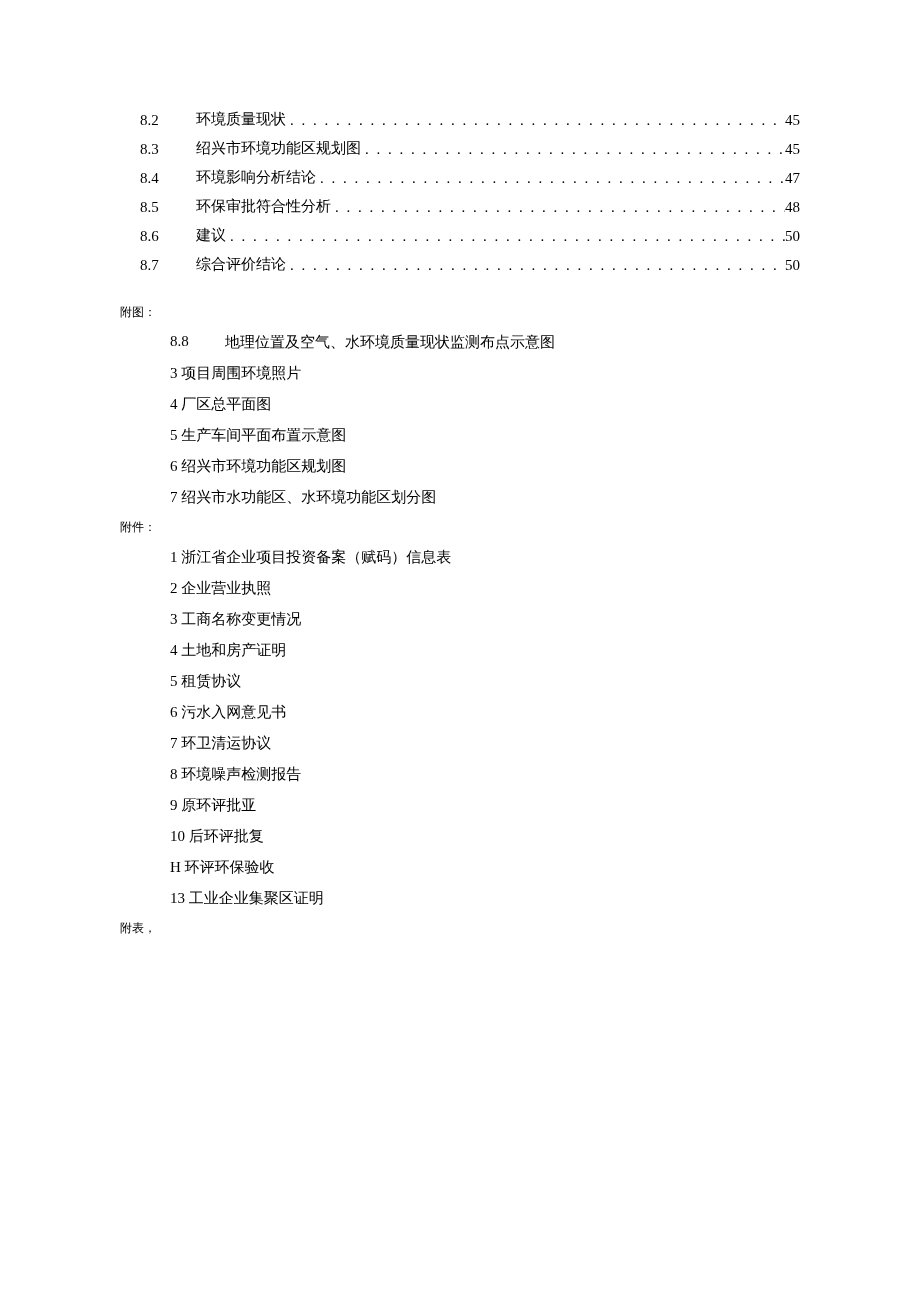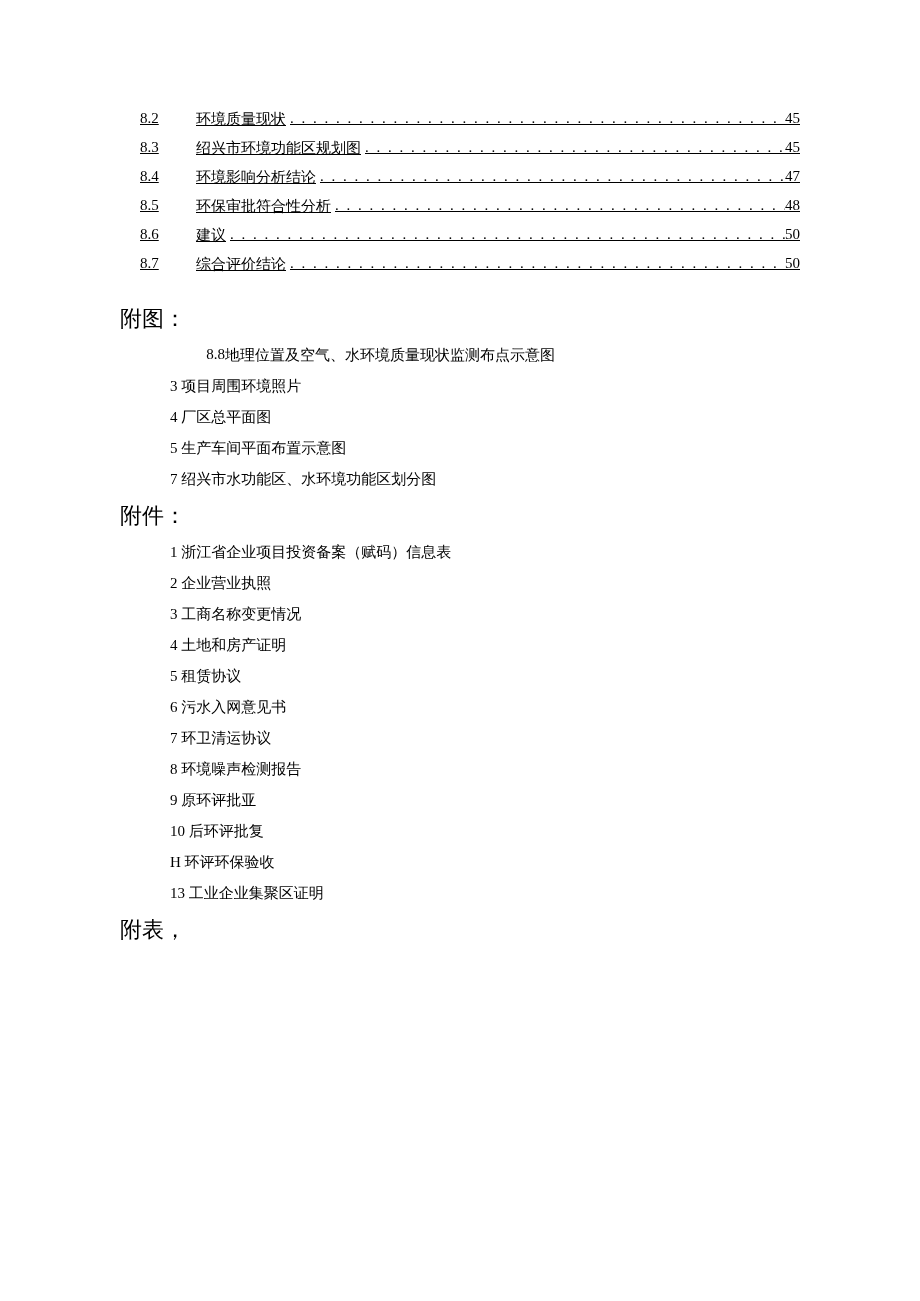--- a/index.html
+++ b/index.html
@@ -11,24 +11,23 @@
     color: #000;
     width: 920px;
     height: 1301px;
     box-sizing: border-box;
   }
   .page {
     padding: 110px 120px 0 120px;
   }
   .toc-row {
     display: flex;
-    align-items: flex-start;
+    align-items: flex-end;
     margin-bottom: 10px;
     padding-left: 20px;
-    text-decoration: underline;
   }
   .toc-num {
     width: 40px;
     flex: none;
   }
   .toc-title {
     flex: none;
     margin-left: 16px;
   }
   .toc-dots {
@@ -36,33 +35,32 @@
     overflow: hidden;
     white-space: nowrap;
     letter-spacing: 2px;
     color: #000;
     padding: 0 4px;
   }
   .toc-page {
     flex: none;
   }
   .section-head {
-    font-size: 22px;
+    font-size: 12px;
     margin-top: 30px;
     margin-bottom: 12px;
   }
   .indent-block {
     padding-left: 50px;
   }
   .list-line {
     margin-bottom: 12px;
   }
   .list-line.special {
     display: flex;
-    text-align: right;
   }
   .list-line.special .lnum {
     width: 55px;
     flex: none;
   }
 </style>
 </head>
 <body>
 
 <div class="page">
@@ -106,20 +104,21 @@
 
   <div class="section-head">附图：</div>
   <div class="indent-block">
     <div class="list-line special">
       <span class="lnum">8.8</span>
       <span>地理位置及空气、水环境质量现状监测布点示意图</span>
     </div>
     <div class="list-line">3 项目周围环境照片</div>
     <div class="list-line">4 厂区总平面图</div>
     <div class="list-line">5 生产车间平面布置示意图</div>
+    <div class="list-line">6 绍兴市环境功能区规划图</div>
     <div class="list-line">7 绍兴市水功能区、水环境功能区划分图</div>
   </div>
 
   <div class="section-head" style="margin-top:6px;">附件：</div>
   <div class="indent-block">
     <div class="list-line">1 浙江省企业项目投资备案（赋码）信息表</div>
     <div class="list-line">2 企业营业执照</div>
     <div class="list-line">3 工商名称变更情况</div>
     <div class="list-line">4 土地和房产证明</div>
     <div class="list-line">5 租赁协议</div>

